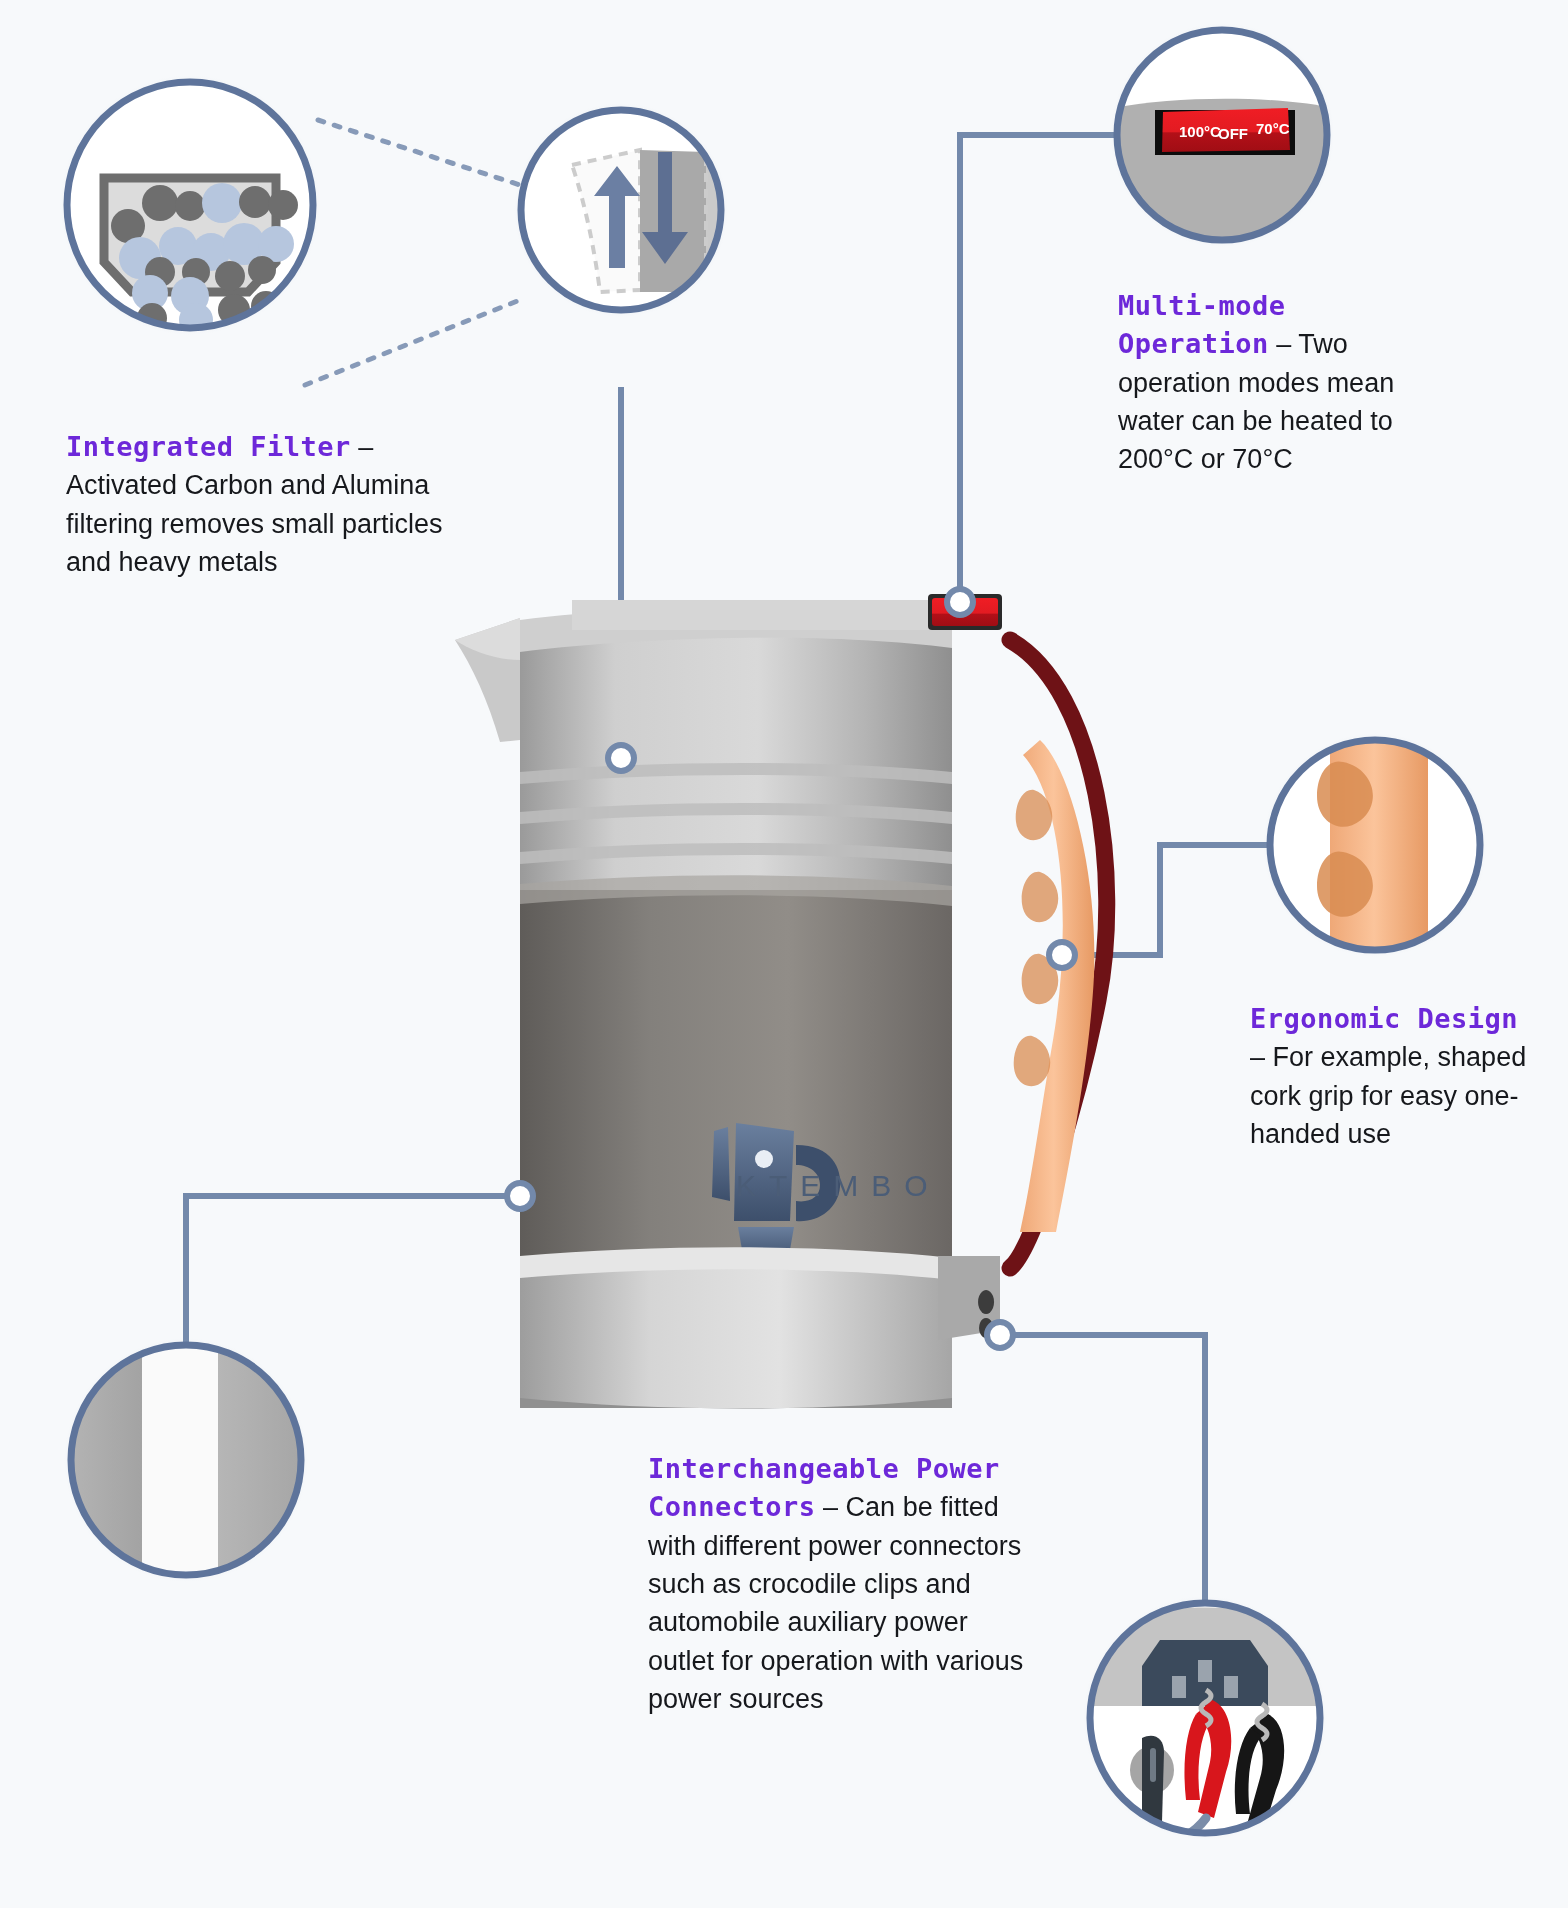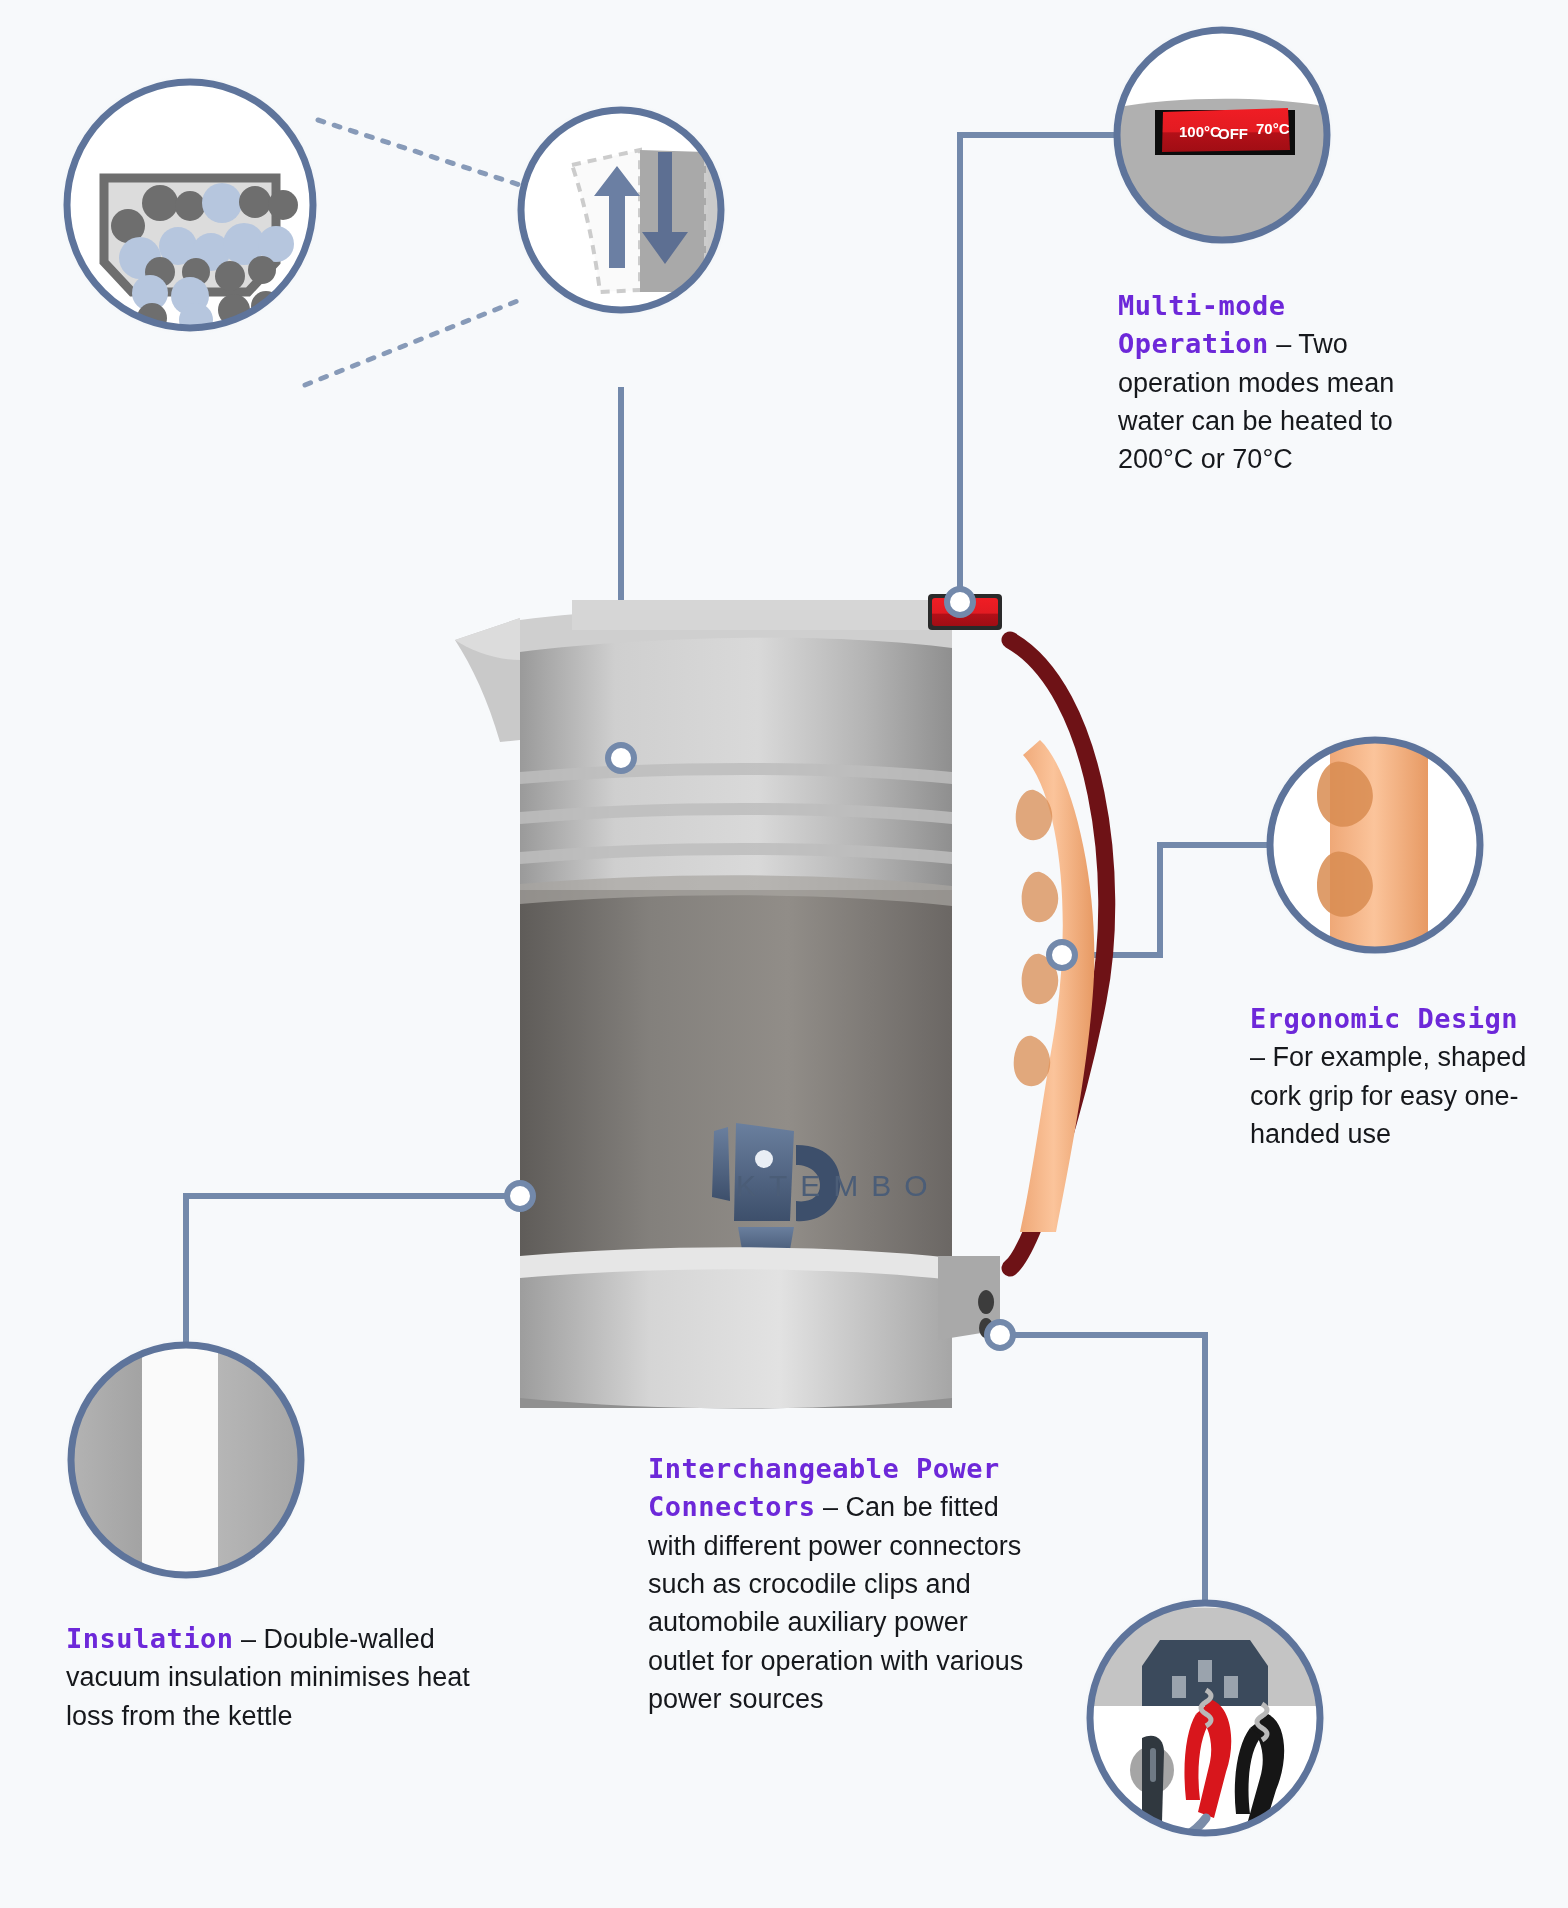--- a/index.html
+++ b/index.html
@@ -296,30 +296,30 @@
 
     <g>
       <circle cx="621" cy="758" r="13" fill="#ffffff" stroke="#7389ab" stroke-width="6"></circle>
       <circle cx="960" cy="602" r="13" fill="#ffffff" stroke="#7389ab" stroke-width="6"></circle>
       <circle cx="1062" cy="955" r="13" fill="#ffffff" stroke="#7389ab" stroke-width="6"></circle>
       <circle cx="520" cy="1196" r="13" fill="#ffffff" stroke="#7389ab" stroke-width="6"></circle>
       <circle cx="1000" cy="1335" r="13" fill="#ffffff" stroke="#7389ab" stroke-width="6"></circle>
     </g>
   </svg>
 
+  <div class="callout co-filter">
+    <p><span class="hd">Integrated Filter</span><span> – </span><span>Activated Carbon and Alumina filtering removes small particles and heavy metals</span></p>
+  </div>
 
   <div class="callout co-multi">
     <p><span class="hd">Multi-mode Operation</span><span> – </span><span>Two operation modes mean water can be heated to 200°C or 70°C</span></p>
   </div>
 
   <div class="callout co-ergo">
     <p><span class="hd">Ergonomic Design</span><span> – </span><span>For example, shaped cork grip for easy one-handed use</span></p>
   </div>
 
-  <div class="callout co-insul">
-    <p><span class="hd">Insulation</span><span> – </span><span>Double-walled vacuum insulation minimises heat loss from the kettle</span></p>
-  </div>
 
   <div class="callout co-power">
     <p><span class="hd">Interchangeable Power Connectors</span><span> – </span><span>Can be fitted with different power connectors such as crocodile clips and automobile auxiliary power outlet for operation with various power sources</span></p>
   </div>
 
 </div>
 
 </body></html>

